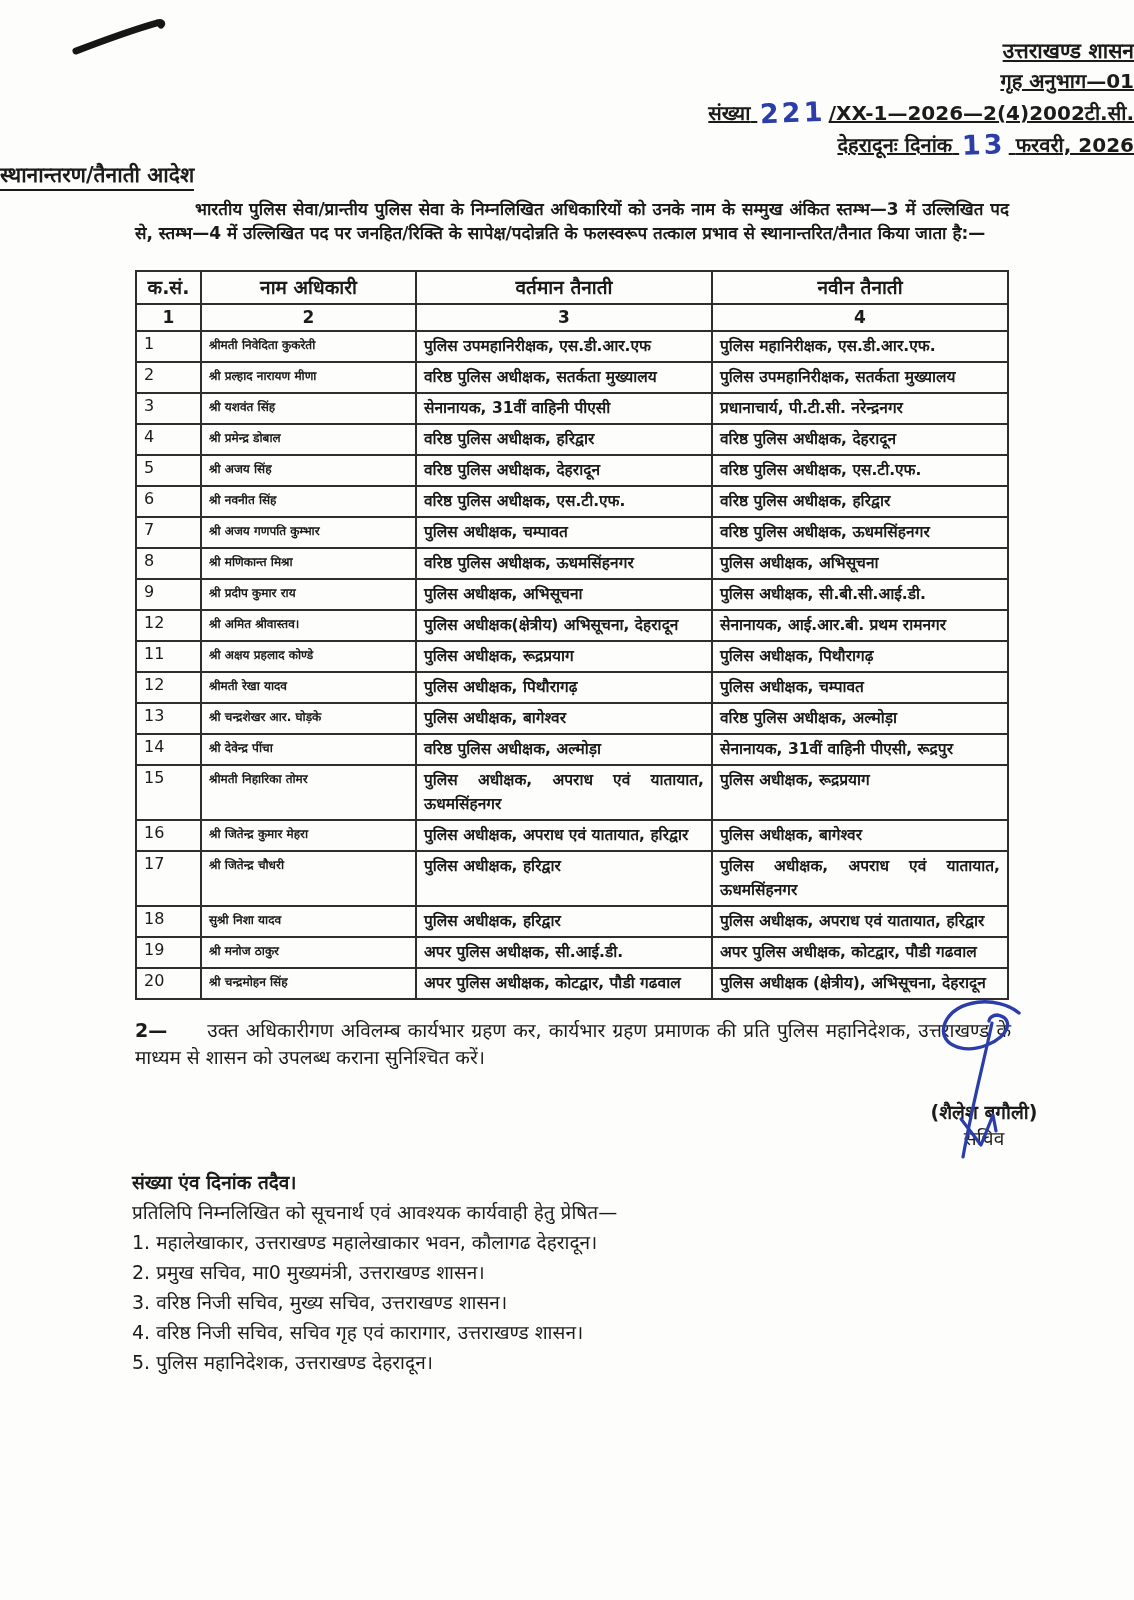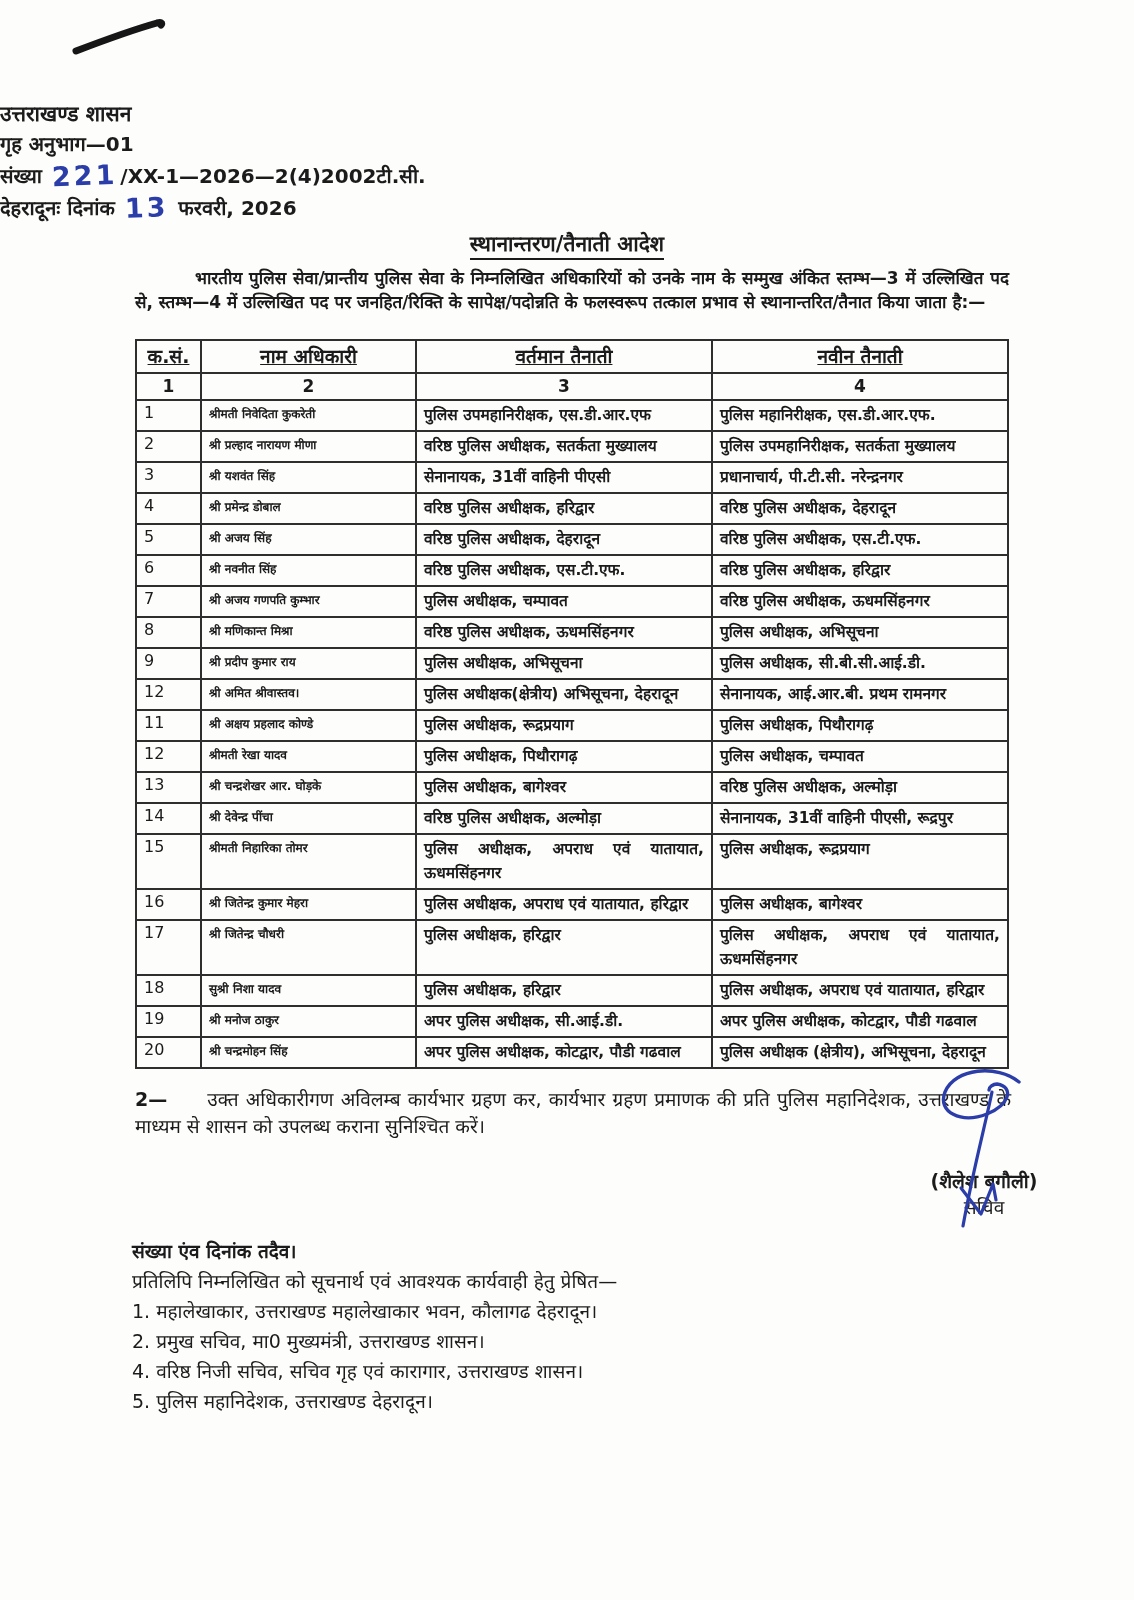--- a/index.html
+++ b/index.html
@@ -4,44 +4,44 @@
 <style>
   html,body{margin:0;padding:0;}
   body{
     width:1134px;height:1600px;overflow:hidden;position:relative;
     background:#fdfdfc;color:#1b1b1b;
     font-family:"DejaVu Sans", sans-serif;
   }
   .page{position:absolute;inset:0;}
   .pen-mark{position:absolute;left:62px;top:8px;width:130px;height:55px;}
 
-  .letterhead{margin-top:99px;text-align:left;line-height:30px;}
+  .letterhead{margin-top:36px;text-align:right;line-height:30px;text-decoration:underline;}
   .lh1{font-size:21px;font-weight:700;}
   .lh2{font-size:20px;font-weight:700;}
   .refline,.dateline{font-size:20px;font-weight:700;}
   .hand{
     color:#2b3da8;font-size:27px;font-weight:700;letter-spacing:3px;
     display:inline-block;transform:rotate(-2deg);padding:0 3px;position:relative;top:2px;
   }
-  .order-title-wrap{text-align:center;margin-top:6px;}
+  .order-title-wrap{text-align:left;margin-top:0;}
   .order-title{
     display:inline-block;font-size:21px;font-weight:700;
     border-bottom:2px solid #1b1b1b;padding-bottom:1px;
   }
   .intro{
     margin:6px auto 0 135px;width:874px;font-size:17px;line-height:24px;
     text-align:justify;text-indent:60px;font-weight:700;
   }
   table.transfer{
     margin:25px 0 0 135px;width:872px;border-collapse:collapse;table-layout:fixed;
   }
   table.transfer th, table.transfer td{
     border:2px solid #2e2e2e;vertical-align:top;padding:2px 7px 3px;
   }
-  th.h{font-size:19px;font-weight:700;text-align:center;padding-top:4px;text-decoration:underline;}
+  th.h{font-size:19px;font-weight:700;text-align:center;padding-top:4px;}
   td.colnum{font-size:17px;font-weight:700;text-align:center;padding:2px 0 3px;}
   td.sn{font-size:16px;padding-left:13px;font-weight:500;}
   td.nm{font-size:12px;font-weight:700;line-height:23px;}
   td.cur,td.nw{font-size:15.5px;line-height:24px;text-align:justify;font-weight:700;}
   .closing{
     margin:17px 4px 0 135px;width:876px;font-size:19px;line-height:27px;
     text-align:justify;font-weight:500;position:relative;z-index:1;
   }
   .closing .cnum{display:inline-block;margin-right:40px;font-weight:600;}
   .sig-block{
@@ -234,18 +234,19 @@
     <div class="sig-name">(शैलेश बगौली)</div>
     <div class="sig-title">सचिव</div>
   </div>
 
   <div class="dist">
     <div class="dist-head1">संख्या एंव दिनांक तदैव।</div>
     <div class="dist-head2">प्रतिलिपि निम्नलिखित को सूचनार्थ एवं आवश्यक कार्यवाही हेतु प्रेषित—</div>
     <div>
         <div class="dist-item">1. महालेखाकार, उत्तराखण्ड महालेखाकार भवन, कौलागढ देहरादून।</div>
         <div class="dist-item">2. प्रमुख सचिव, मा0 मुख्यमंत्री, उत्तराखण्ड शासन।</div>
+        <div class="dist-item">3. वरिष्ठ निजी सचिव, मुख्य सचिव, उत्तराखण्ड शासन।</div>
         <div class="dist-item">4. वरिष्ठ निजी सचिव, सचिव गृह एवं कारागार, उत्तराखण्ड शासन।</div>
         <div class="dist-item">5. पुलिस महानिदेशक, उत्तराखण्ड देहरादून।</div>
       </div>
   </div>
 
 </div>
 
 </body></html>

